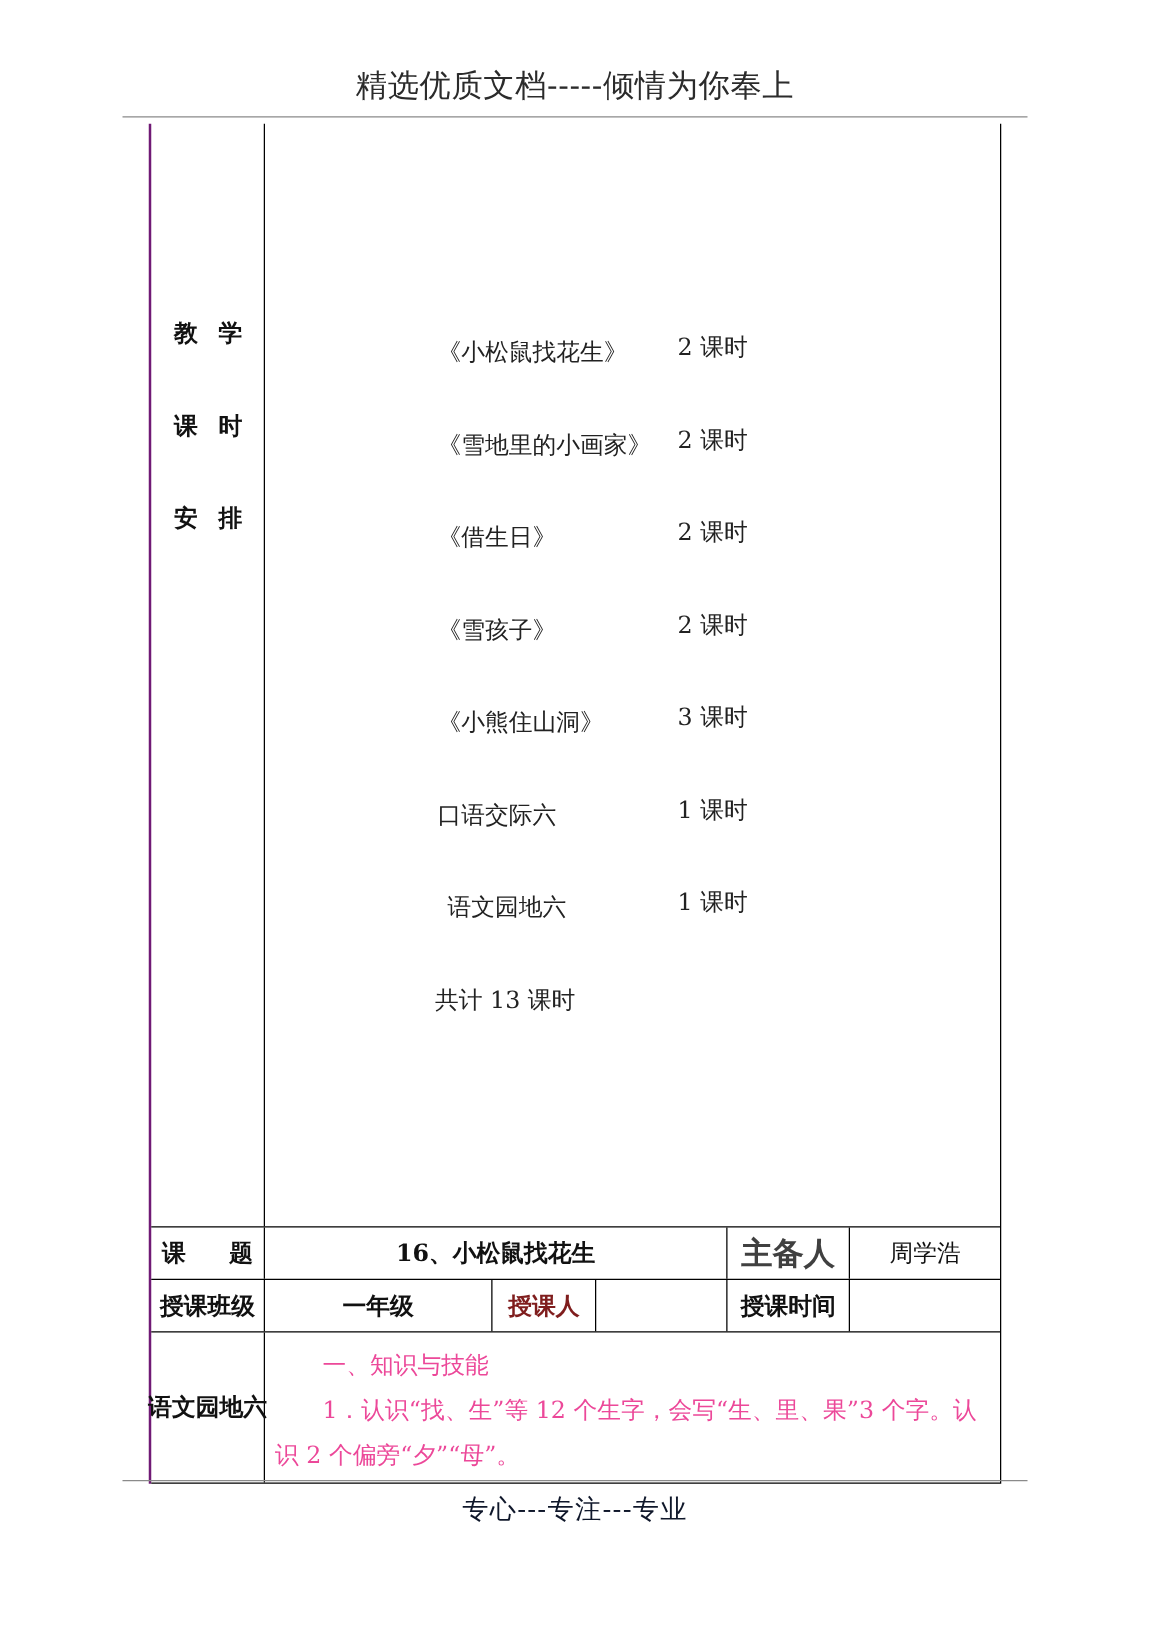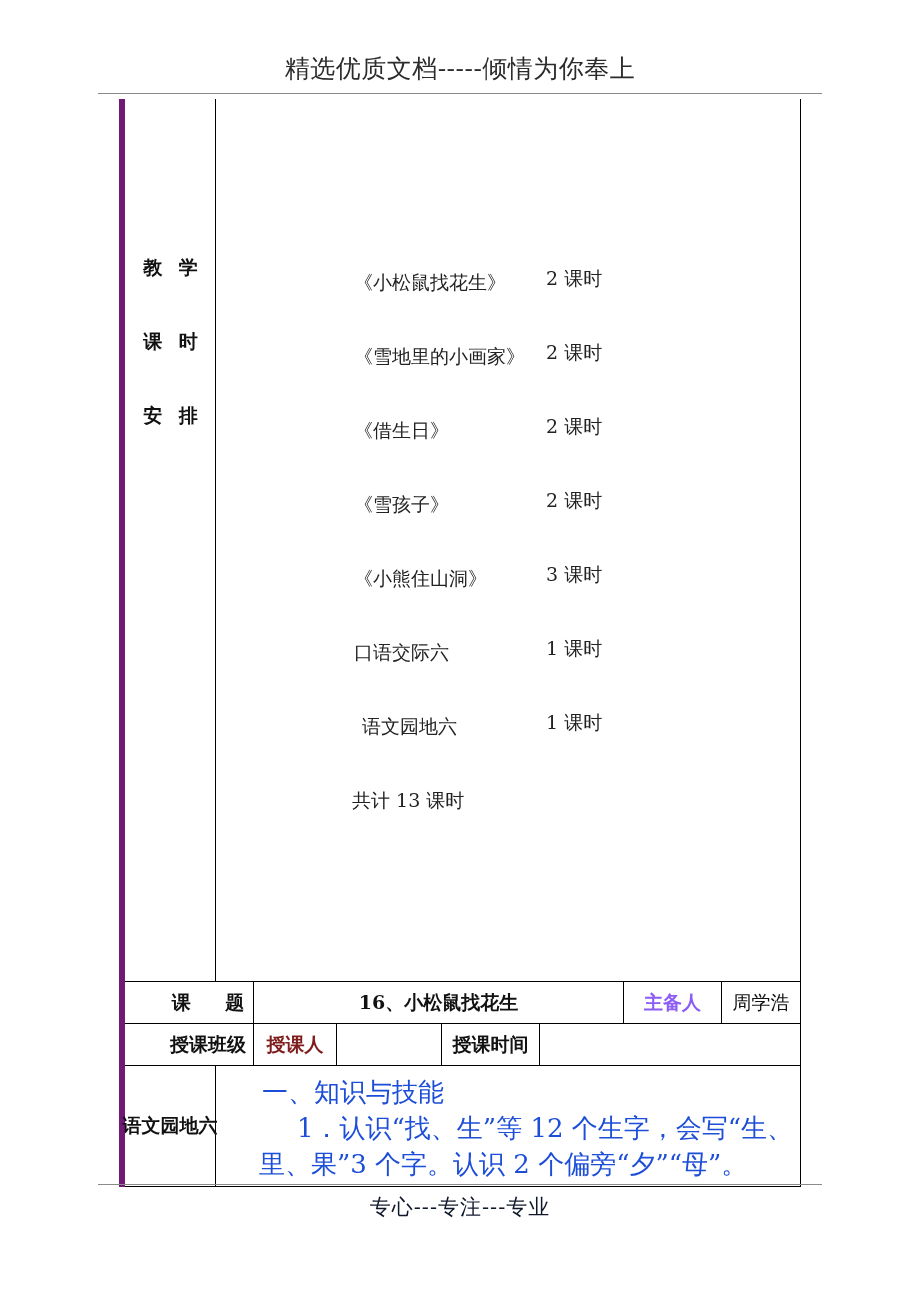--- a/index.html
+++ b/index.html
@@ -80,21 +80,21 @@
     color: #0f172a;
     white-space: nowrap;
   }
 
   
   .doc-table {
     position: absolute;
     left: 119px;
     top: 99px;
     width: 682px;
-    border-left: 6px solid #701a75;
+    border-left: 2px solid #701a75;
     border-right: 1px solid #000;
     box-sizing: border-box;
   }
 
   .row {
     position: relative;
     display: flex;
     box-sizing: border-box;
   }
   .cell {
@@ -165,42 +165,41 @@
   .c-label {
     width: 91px;
     flex: 0 0 91px;
     display: flex;
     align-items: center;
     justify-content: center;
     font-size: 19px;
     font-weight: bold;
     color: #111;
     white-space: nowrap;
-    margin-left: 38px;
   }
   .c-label.spaced { letter-spacing: 14px; text-indent: 14px; }
 
   .c-topic {
     flex: 0 0 370px;
     display: flex;
     align-items: center;
     justify-content: center;
     font-size: 19px;
     font-weight: bold;
     color: #111;
     white-space: nowrap;
   }
   .c-sub-label {
     flex: 0 0 98px;
     display: flex;
     align-items: center;
     justify-content: center;
-    font-size: 19px;
-    font-weight: bold;
-    color: #8b5cf6;
+    font-size: 25px;
+    font-weight: bold;
+    color: #404040;
     white-space: nowrap;
   }
   .c-sub-value {
     flex: 1 1 auto;
     display: flex;
     align-items: center;
     justify-content: center;
     font-size: 19px;
     color: #111;
     white-space: nowrap;
@@ -251,29 +250,29 @@
     align-items: center;
     justify-content: center;
     font-size: 19px;
     font-weight: bold;
     color: #111;
     white-space: nowrap;
   }
   .c-goal-body {
     flex: 1 1 auto;
     padding: 8px 6px 4px 8px;
-    font-size: 26px;
+    font-size: 19px;
     line-height: 36px;
-    color: #1d4ed8;
+    color: #ec4899;
   }
   .c-goal-body p {
     margin: 0;
     text-indent: 38px;
   }
-  .c-goal-body p.flow { text-indent: 38px; margin-left: 35px; }
+  .c-goal-body p.flow { text-indent: 38px; }
 </style>
 </head>
 <body>
 
 <div class="page">
 
   <div class="header-band">
     <div class="header-text">精选优质文档-----倾情为你奉上</div>
     <div class="header-rule"></div>
   </div>
@@ -332,20 +331,21 @@
 
     <div class="row r-topic hline-top">
       <div class="cell c-label vline spaced">课 题</div>
       <div class="cell c-topic vline">16、小松鼠找花生</div>
       <div class="cell c-sub-label vline">主备人</div>
       <div class="cell c-sub-value">周学浩</div>
     </div>
 
     <div class="row r-class hline-top">
       <div class="cell c-label vline">授课班级</div>
+      <div class="cell c-grade vline">一年级</div>
       <div class="cell c-teacher-label vline">授课人</div>
       <div class="cell c-teacher-value vline"></div>
       <div class="cell c-time-label vline">授课时间</div>
       <div class="cell c-time-value"></div>
     </div>
 
     <div class="row r-goal hline-top hline-bot">
       <div class="cell c-goal-label vline">语文园地六</div>
       <div class="cell c-goal-body">
         <p>一、知识与技能</p>

